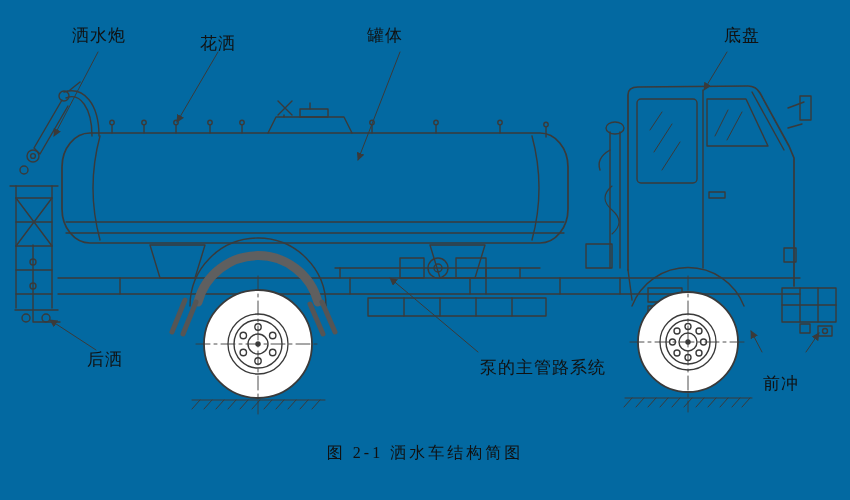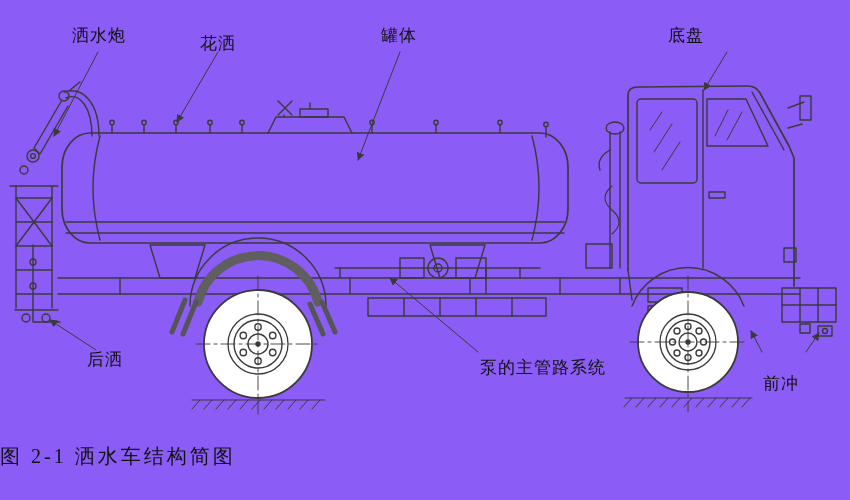--- a/index.html
+++ b/index.html
@@ -1,40 +1,41 @@
 <!DOCTYPE html>
 <html><head>
 <meta charset="utf-8">
 <style>
   html, body { margin: 0; padding: 0; background: #ffffff; }
   #stage {
     position: relative;
     width: 850px;
     height: 500px;
-    background: #8b5cf6;
+    background: #0369a1;
     overflow: hidden;
     font-family: "Liberation Serif", "DejaVu Serif", serif;
   }
   #drawing {
     position: absolute;
     left: 0; top: 0;
     width: 850px; height: 500px;
   }
   .label {
     position: absolute;
     font-size: 17px;
     color: #111111;
     white-space: nowrap;
     letter-spacing: 1px;
   }
   .caption {
     position: absolute;
     left: 0; right: 0;
     top: 443px;
-    font-size: 20px;
+    text-align: center;
+    font-size: 16px;
     color: #111111;
     letter-spacing: 3px;
   }
   svg * { vector-effect: non-scaling-stroke; }
 </style>
 </head>
 <body>
 
 <div id="stage">
 
@@ -204,21 +205,21 @@
       <path d="M727 52 L 704 90" marker-end="url(#arr)"></path>
       <path d="M96 350 L 50 320" marker-end="url(#arr)"></path>
       <path d="M478 352 L 390 278" marker-end="url(#arr)"></path>
       <path d="M762 352 L 751 331" marker-end="url(#arr)"></path>
       <path d="M806 352 L 819 333" marker-end="url(#arr)"></path>
     </g>
   </svg>
 
   <div class="label" style="left:72px; top:24px;">洒水炮</div>
   <div class="label" style="left:200px; top:32px;">花洒</div>
-  <div class="label" style="left:381px; top:24px;">罐体</div>
-  <div class="label" style="left:668px; top:24px;">底盘</div>
+  <div class="label" style="left:367px; top:24px;">罐体</div>
+  <div class="label" style="left:724px; top:24px;">底盘</div>
   <div class="label" style="left:87px; top:348px;">后洒</div>
   <div class="label" style="left:480px; top:356px;">泵的主管路系统</div>
   <div class="label" style="left:763px; top:372px;">前冲</div>
 
   <div class="caption">图 2-1 洒水车结构简图</div>
 
 </div>
 
 </body></html>

